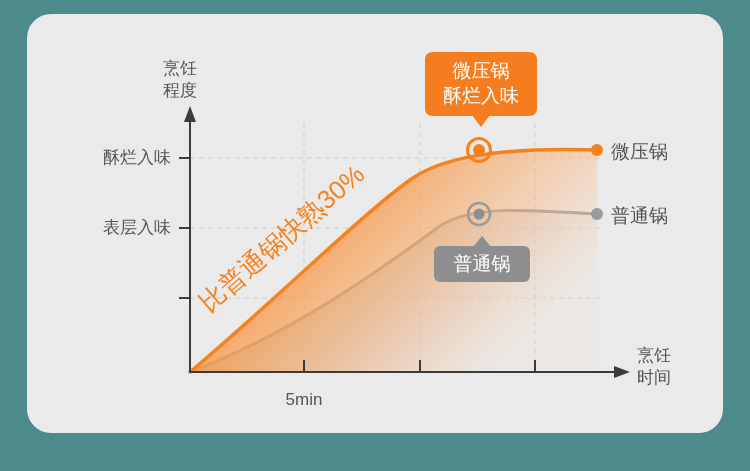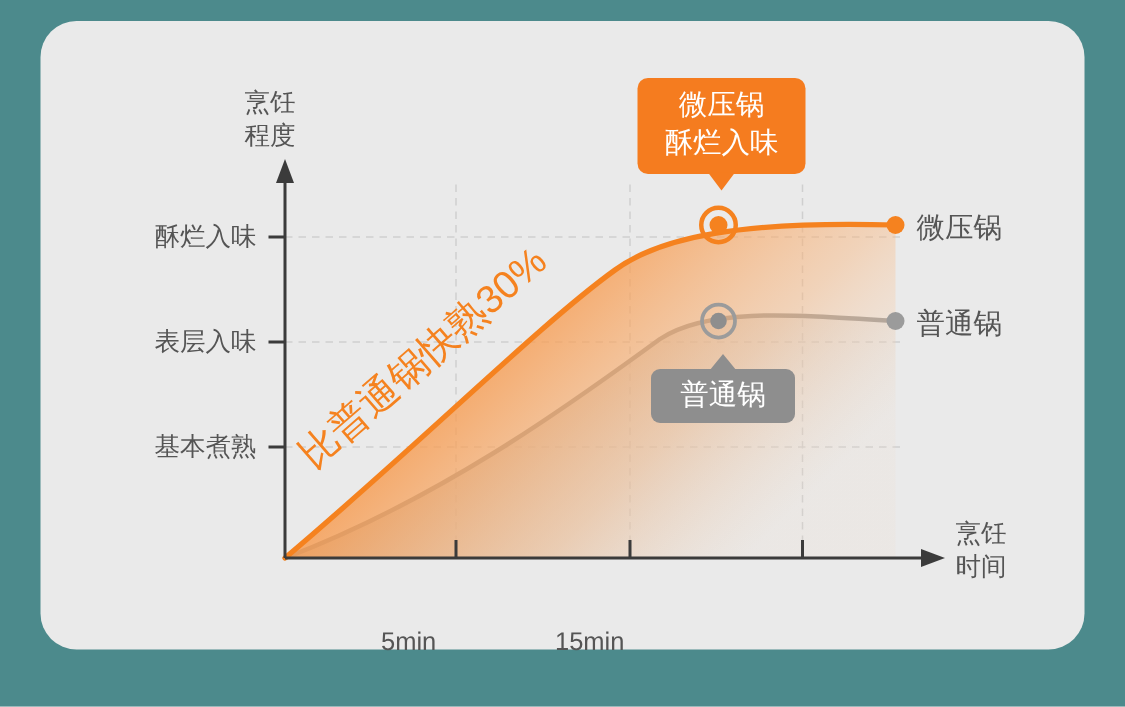--- a/index.html
+++ b/index.html
@@ -22,21 +22,21 @@
 
   .ylabel{
     position:absolute;color:#555;font-size:17px;line-height:22px;
     white-space:nowrap;text-align:right;
   }
   .axis-title{
     position:absolute;color:#555;font-size:17px;line-height:22px;
     white-space:nowrap;
   }
   .xtick{
-    position:absolute;color:#555;font-size:17px;white-space:nowrap;text-align:left;margin-top:28px;
+    position:absolute;color:#555;font-size:17px;white-space:nowrap;text-align:center;
   }
 
   .diag-text{
     position:absolute;color:#f5821f;font-size:26px;font-weight:400;
     white-space:nowrap;transform-origin:left bottom;
     letter-spacing:0px;
   }
 
   .callout{
     position:absolute;border-radius:7px;color:#fff;text-align:center;
@@ -147,24 +147,22 @@
       <div>程度</div>
     </div>
 
     <div class="axis-title" style="left:637px;top:345px;">
       <div>烹饪</div>
       <div>时间</div>
     </div>
 
     <div class="ylabel" style="left:68px;top:217px;width:103px;">表层入味</div>
     <div class="ylabel" style="left:68px;top:147px;width:103px;">酥烂入味</div>
-    <div class="ylabel" style="left:68px;top:287px;width:103px;">基本煮熟</div>
 
     <div class="xtick" style="left:254px;top:390px;width:100px;">5min</div>
-    <div class="xtick" style="left:370px;top:390px;width:100px;">15min</div>
 
     <div class="diag-text" style="left:215px;top:285px;transform:rotate(-41deg);">比普通锅快熟30%</div>
 
     <div class="callout orange">
       <div>微压锅</div>
       <div>酥烂入味</div>
       <div class="tip"></div>
     </div>
 
     <div class="callout gray">

